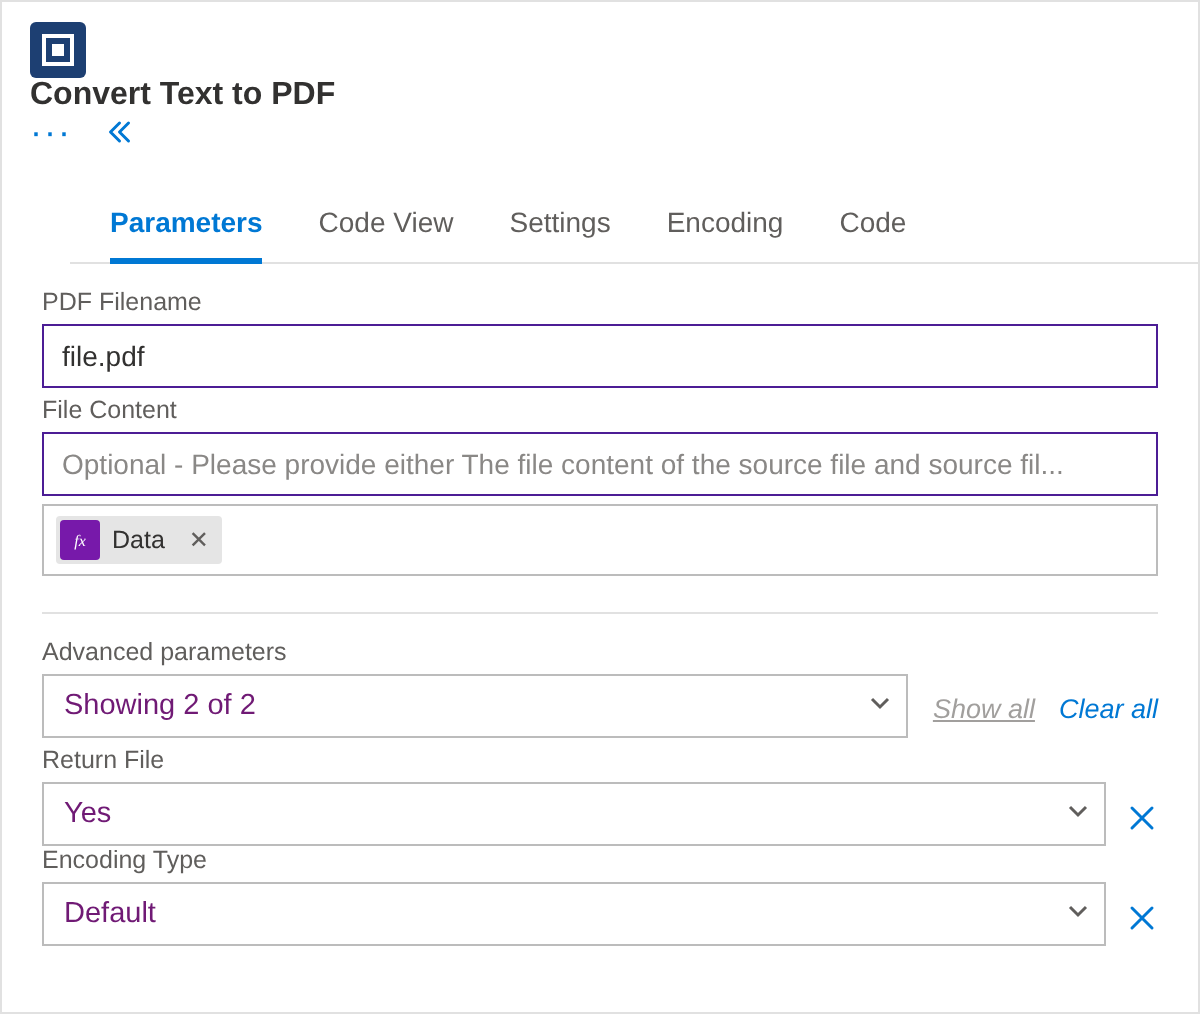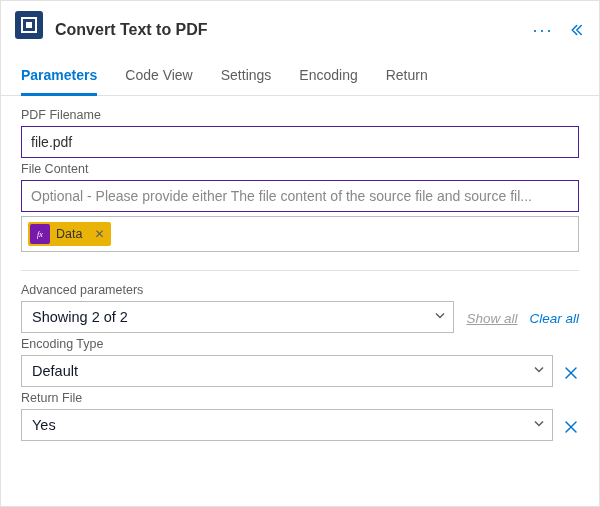--- a/index.html
+++ b/index.html
@@ -13,22 +13,23 @@
     height: 507px;
     overflow: hidden;
   }
   .panel {
     border: 1px solid #e1e1e1;
     width: 600px;
     height: 507px;
   }
   .header {
     display: flex;
-    align-items: flex-end;
+    align-items: flex-start;
     padding: 10px 14px 10px 14px;
+    flex-direction: column;
   }
   .app-icon {
     width: 28px; height: 28px;
     background: #1d3f72;
     border-radius: 3px;
     display: flex; align-items: center; justify-content: center;
     margin-right: 12px;
   }
   .app-icon svg { display:block; }
   .title {
@@ -39,20 +40,21 @@
   .header-actions { display:flex; align-items:center; gap:14px; }
   .ellipsis { color:#0078d4; font-size:18px; letter-spacing:1px; cursor:pointer; line-height:1; }
   .collapse-btn { color:#0078d4; cursor:pointer; display:flex; }
   .collapse-btn svg { width:18px; height:18px; }
 
   .tabs {
     display:flex;
     gap: 28px;
     padding: 18px 20px 0 20px;
     border-bottom: 1px solid #e1e1e1;
+    margin-left: 34px;
   }
   .tab {
     padding-bottom: 10px;
     cursor: pointer;
     color: #605e5c;
     border-bottom: 3px solid transparent;
     margin-bottom: -1px;
     font-size: 14px;
   }
   .tab.active {
@@ -81,21 +83,21 @@
   .text-input::placeholder { color:#8a8886; }
   .token-box {
     width:100%;
     border:1px solid #bcbcbc;
     padding:5px 6px;
     min-height:34px;
     display:flex; align-items:center;
   }
   .token {
     display:inline-flex; align-items:center;
-    background:#eab308;
+    background:#e5e5e5;
     border-radius:2px;
     padding:2px 3px 2px 2px;
     font-size:12.5px;
     gap:6px;
   }
   .token-icon {
     width:20px; height:20px;
     background:#7719aa;
     display:flex; align-items:center; justify-content:center;
     border-radius:2px;
@@ -124,21 +126,21 @@
   }
   .link.disabled { color:#a19f9d; text-decoration:underline; cursor:default; }
 
   .select-row { display:flex; align-items:flex-end; gap:10px; }
   .select-row .select-wrap { flex:1; }
   .select {
     width:100%;
     border:1px solid #bcbcbc;
     padding:7px 18px 7px 10px;
     font-family:inherit; font-size:14.5px;
-    color:#0f172a;
+    color:#701a75;
     background:#fff;
     appearance:none;
     position:relative;
   }
   .select-wrap { position:relative; }
   .chevron {
     position:absolute;
     right:8px; top:50%; transform:translateY(-50%);
     pointer-events:none;
     color:#605e5c;
@@ -172,21 +174,21 @@
           </svg>
       </span>
     </div>
   </div>
 
   <div class="tabs">
     <div class="tab active">Parameters</div>
     <div class="tab">Code View</div>
     <div class="tab">Settings</div>
     <div class="tab">Encoding</div>
-    <div class="tab">Return</div>
+    <div class="tab">Code</div>
   </div>
 
   <div class="body">
 
     <div class="field">
       <div class="field-label">PDF Filename</div>
       <input class="text-input" id="pdf-filename-input" value="file.pdf" style="">
     </div>
 
     <div class="field">
@@ -219,52 +221,52 @@
             <svg width="12" height="12" viewBox="0 0 12 12">
                 <path d="M2 4l4 4 4-4" fill="none" stroke="#605e5c" stroke-width="1.5"></path>
               </svg>
           </span>
         </div>
       </div>
       <span class="link disabled">Show all</span>
       <span class="link">Clear all</span>
     </div>
 
+    <div class="field select-row" style="margin-bottom:0;">
+      <div class="select-wrap" style="flex:1;">
+        <div class="field-label">Return File</div>
+        <div class="select-wrap">
+          <div class="select"><span>Yes</span></div>
+          <span class="chevron">
+            <svg width="12" height="12" viewBox="0 0 12 12">
+                <path d="M2 4l4 4 4-4" fill="none" stroke="#605e5c" stroke-width="1.5"></path>
+              </svg>
+          </span>
+        </div>
+      </div>
+      <span class="remove-x">
+        <svg viewBox="0 0 16 16">
+            <path d="M3 3l10 10M13 3L3 13" stroke="#0078d4" stroke-width="1.5" stroke-linecap="round"></path>
+          </svg>
+      </span>
+    </div>
+
     <div class="field select-row">
       <div class="select-wrap" style="flex:1;">
         <div class="field-label">Encoding Type</div>
         <div class="select-wrap">
           <div class="select"><span>Default</span></div>
           <span class="chevron">
             <svg width="12" height="12" viewBox="0 0 12 12">
                 <path d="M2 4l4 4 4-4" fill="none" stroke="#605e5c" stroke-width="1.5"></path>
               </svg>
           </span>
         </div>
       </div>
       <span class="remove-x">
         <svg viewBox="0 0 16 16">
             <path d="M3 3l10 10M13 3L3 13" stroke="#0078d4" stroke-width="1.5" stroke-linecap="round"></path>
           </svg>
       </span>
     </div>
 
-    <div class="field select-row" style="margin-bottom:0;">
-      <div class="select-wrap" style="flex:1;">
-        <div class="field-label">Return File</div>
-        <div class="select-wrap">
-          <div class="select"><span>Yes</span></div>
-          <span class="chevron">
-            <svg width="12" height="12" viewBox="0 0 12 12">
-                <path d="M2 4l4 4 4-4" fill="none" stroke="#605e5c" stroke-width="1.5"></path>
-              </svg>
-          </span>
-        </div>
-      </div>
-      <span class="remove-x">
-        <svg viewBox="0 0 16 16">
-            <path d="M3 3l10 10M13 3L3 13" stroke="#0078d4" stroke-width="1.5" stroke-linecap="round"></path>
-          </svg>
-      </span>
-    </div>
-
   </div>
 </div>
 
 </body></html>

